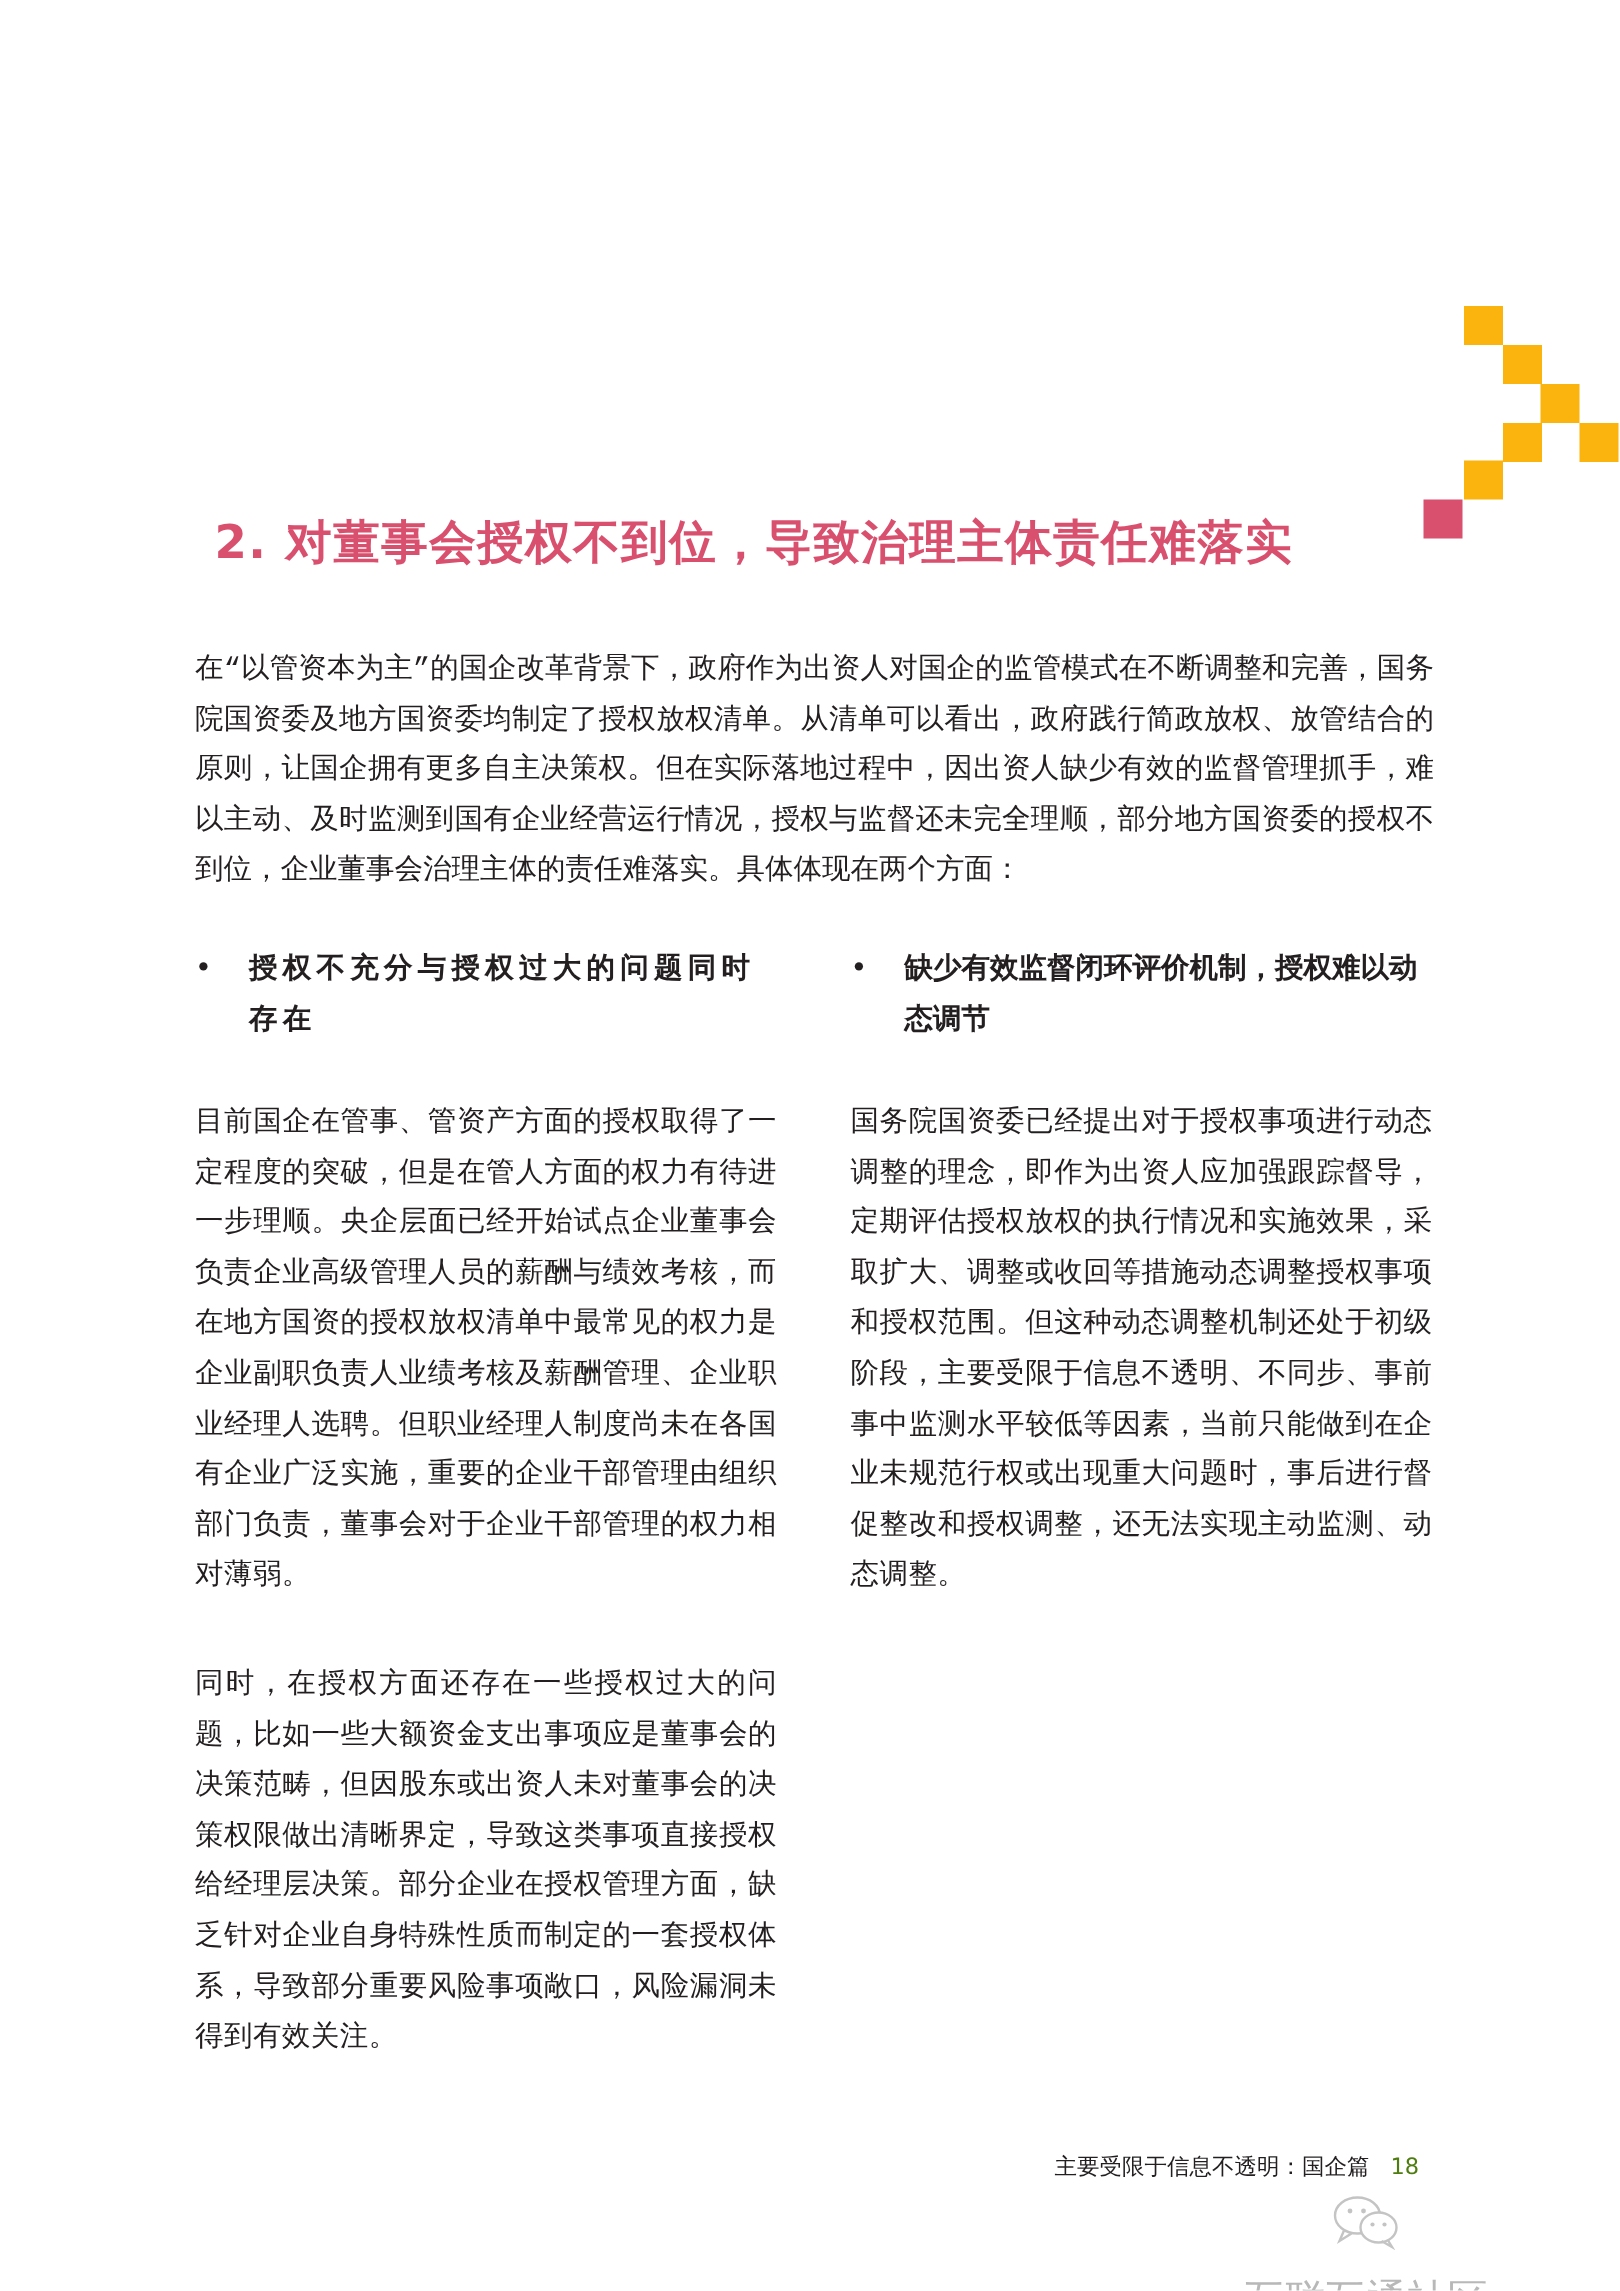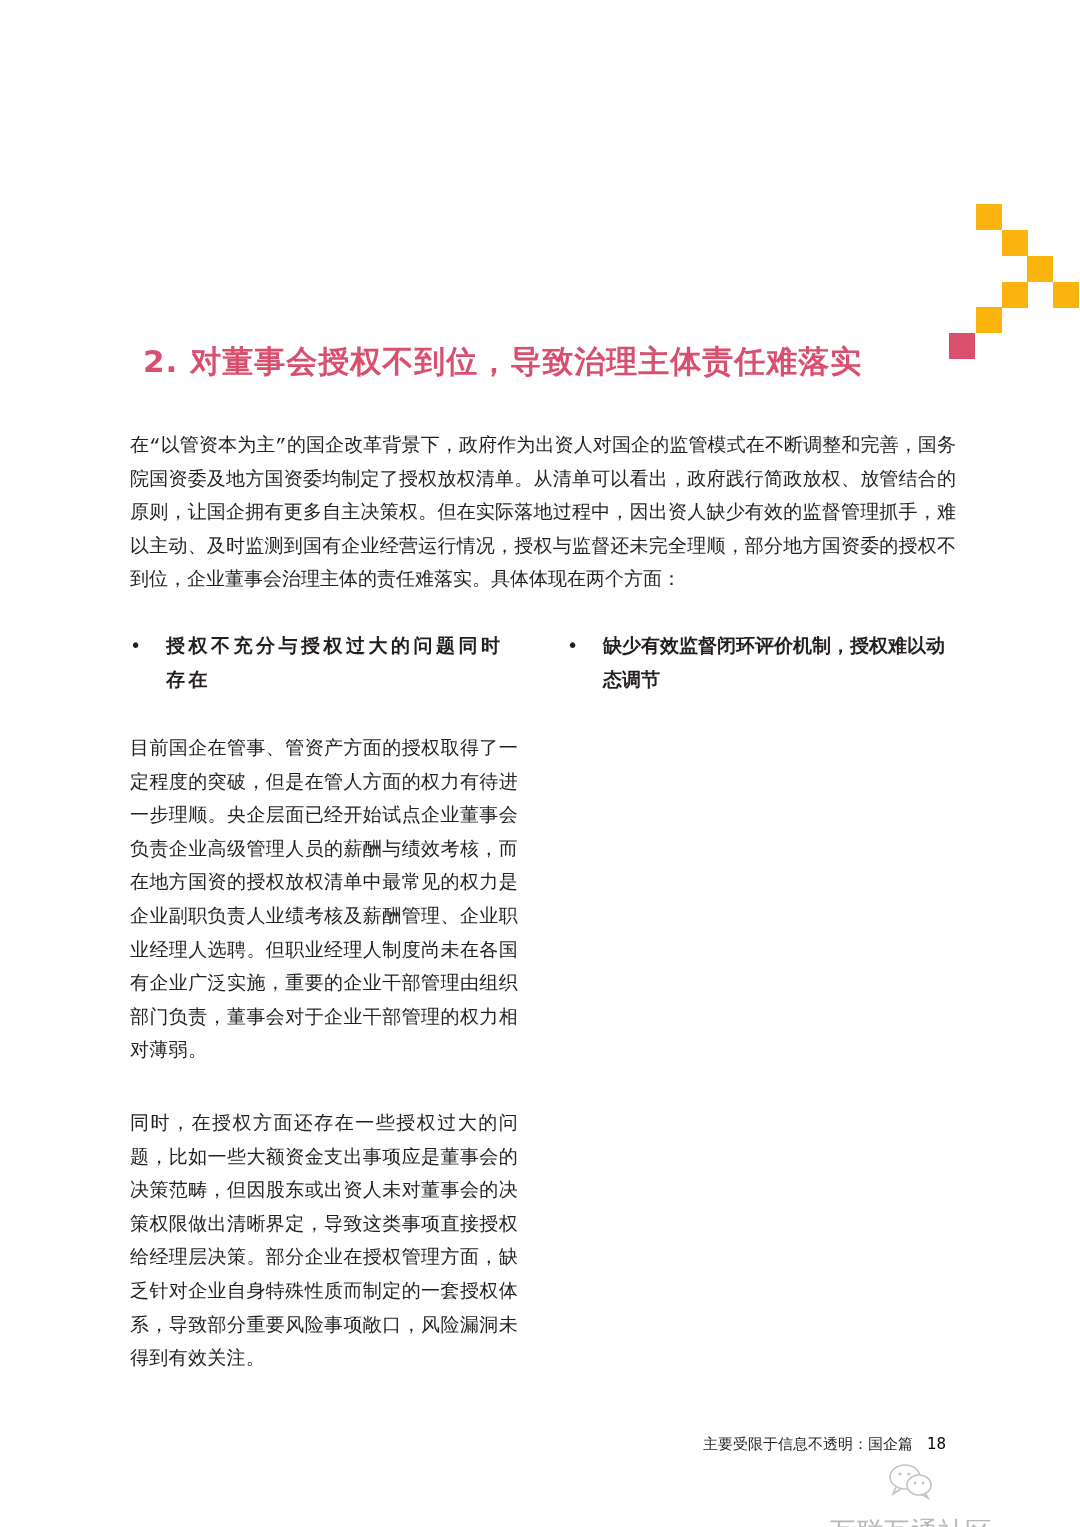--- a/index.html
+++ b/index.html
@@ -32,21 +32,21 @@
     .bullet .dot { position: absolute; left: 0; top: 0; font-weight: normal; }
     .bullet-left-text { letter-spacing: 3.5px; }
     .para {
       font-size: 19px; line-height: 33.6px; margin: 0 0 39px 0;
       text-align: justify; letter-spacing: 0.3px;
     }
     .footer {
       position: absolute; left: 703px; top: 1435px;
       font-size: 15px; color: #231f20; white-space: nowrap;
     }
-    .footer .pg { color: #000000; margin-left: 14px; margin-top: 30px; }
+    .footer .pg { color: #4d7c0f; margin-left: 14px; margin-top: 30px; }
     .watermark {
       position: absolute; left: 830px; top: 1462px;
       display: flex; align-items: center; gap: 8px;
       color: #b8b8b8; font-size: 27px; white-space: nowrap; flex-direction: column;
     }
   </style>
 </head>
 <body>
 
 <div>
@@ -72,20 +72,21 @@
   </div>
   <p class="para">目前国企在管事、管资产方面的授权取得了一定程度的突破，但是在管人方面的权力有待进一步理顺。央企层面已经开始试点企业董事会负责企业高级管理人员的薪酬与绩效考核，而在地方国资的授权放权清单中最常见的权力是企业副职负责人业绩考核及薪酬管理、企业职业经理人选聘。但职业经理人制度尚未在各国有企业广泛实施，重要的企业干部管理由组织部门负责，董事会对于企业干部管理的权力相对薄弱。</p>
   <p class="para">同时，在授权方面还存在一些授权过大的问题，比如一些大额资金支出事项应是董事会的决策范畴，但因股东或出资人未对董事会的决策权限做出清晰界定，导致这类事项直接授权给经理层决策。部分企业在授权管理方面，缺乏针对企业自身特殊性质而制定的一套授权体系，导致部分重要风险事项敞口，风险漏洞未得到有效关注。</p>
 </div>
 
 <div class="col col-right">
   <div class="bullet">
     <span class="dot">•</span>
     <span>缺少有效监督闭环评价机制，授权难以动态调节</span>
   </div>
+  <p class="para">国务院国资委已经提出对于授权事项进行动态调整的理念，即作为出资人应加强跟踪督导，定期评估授权放权的执行情况和实施效果，采取扩大、调整或收回等措施动态调整授权事项和授权范围。但这种动态调整机制还处于初级阶段，主要受限于信息不透明、不同步、事前事中监测水平较低等因素，当前只能做到在企业未规范行权或出现重大问题时，事后进行督促整改和授权调整，还无法实现主动监测、动态调整。</p>
 </div>
 
 <div class="footer">
   <span>主要受限于信息不透明：国企篇</span><span class="pg">18</span>
 </div>
 
 <div class="watermark">
   <span>
     <svg width="46" height="38" viewBox="0 0 46 38">
       <ellipse cx="17" cy="15" rx="15" ry="12" fill="none" stroke="#c4c4c4" stroke-width="1.6"></ellipse>

